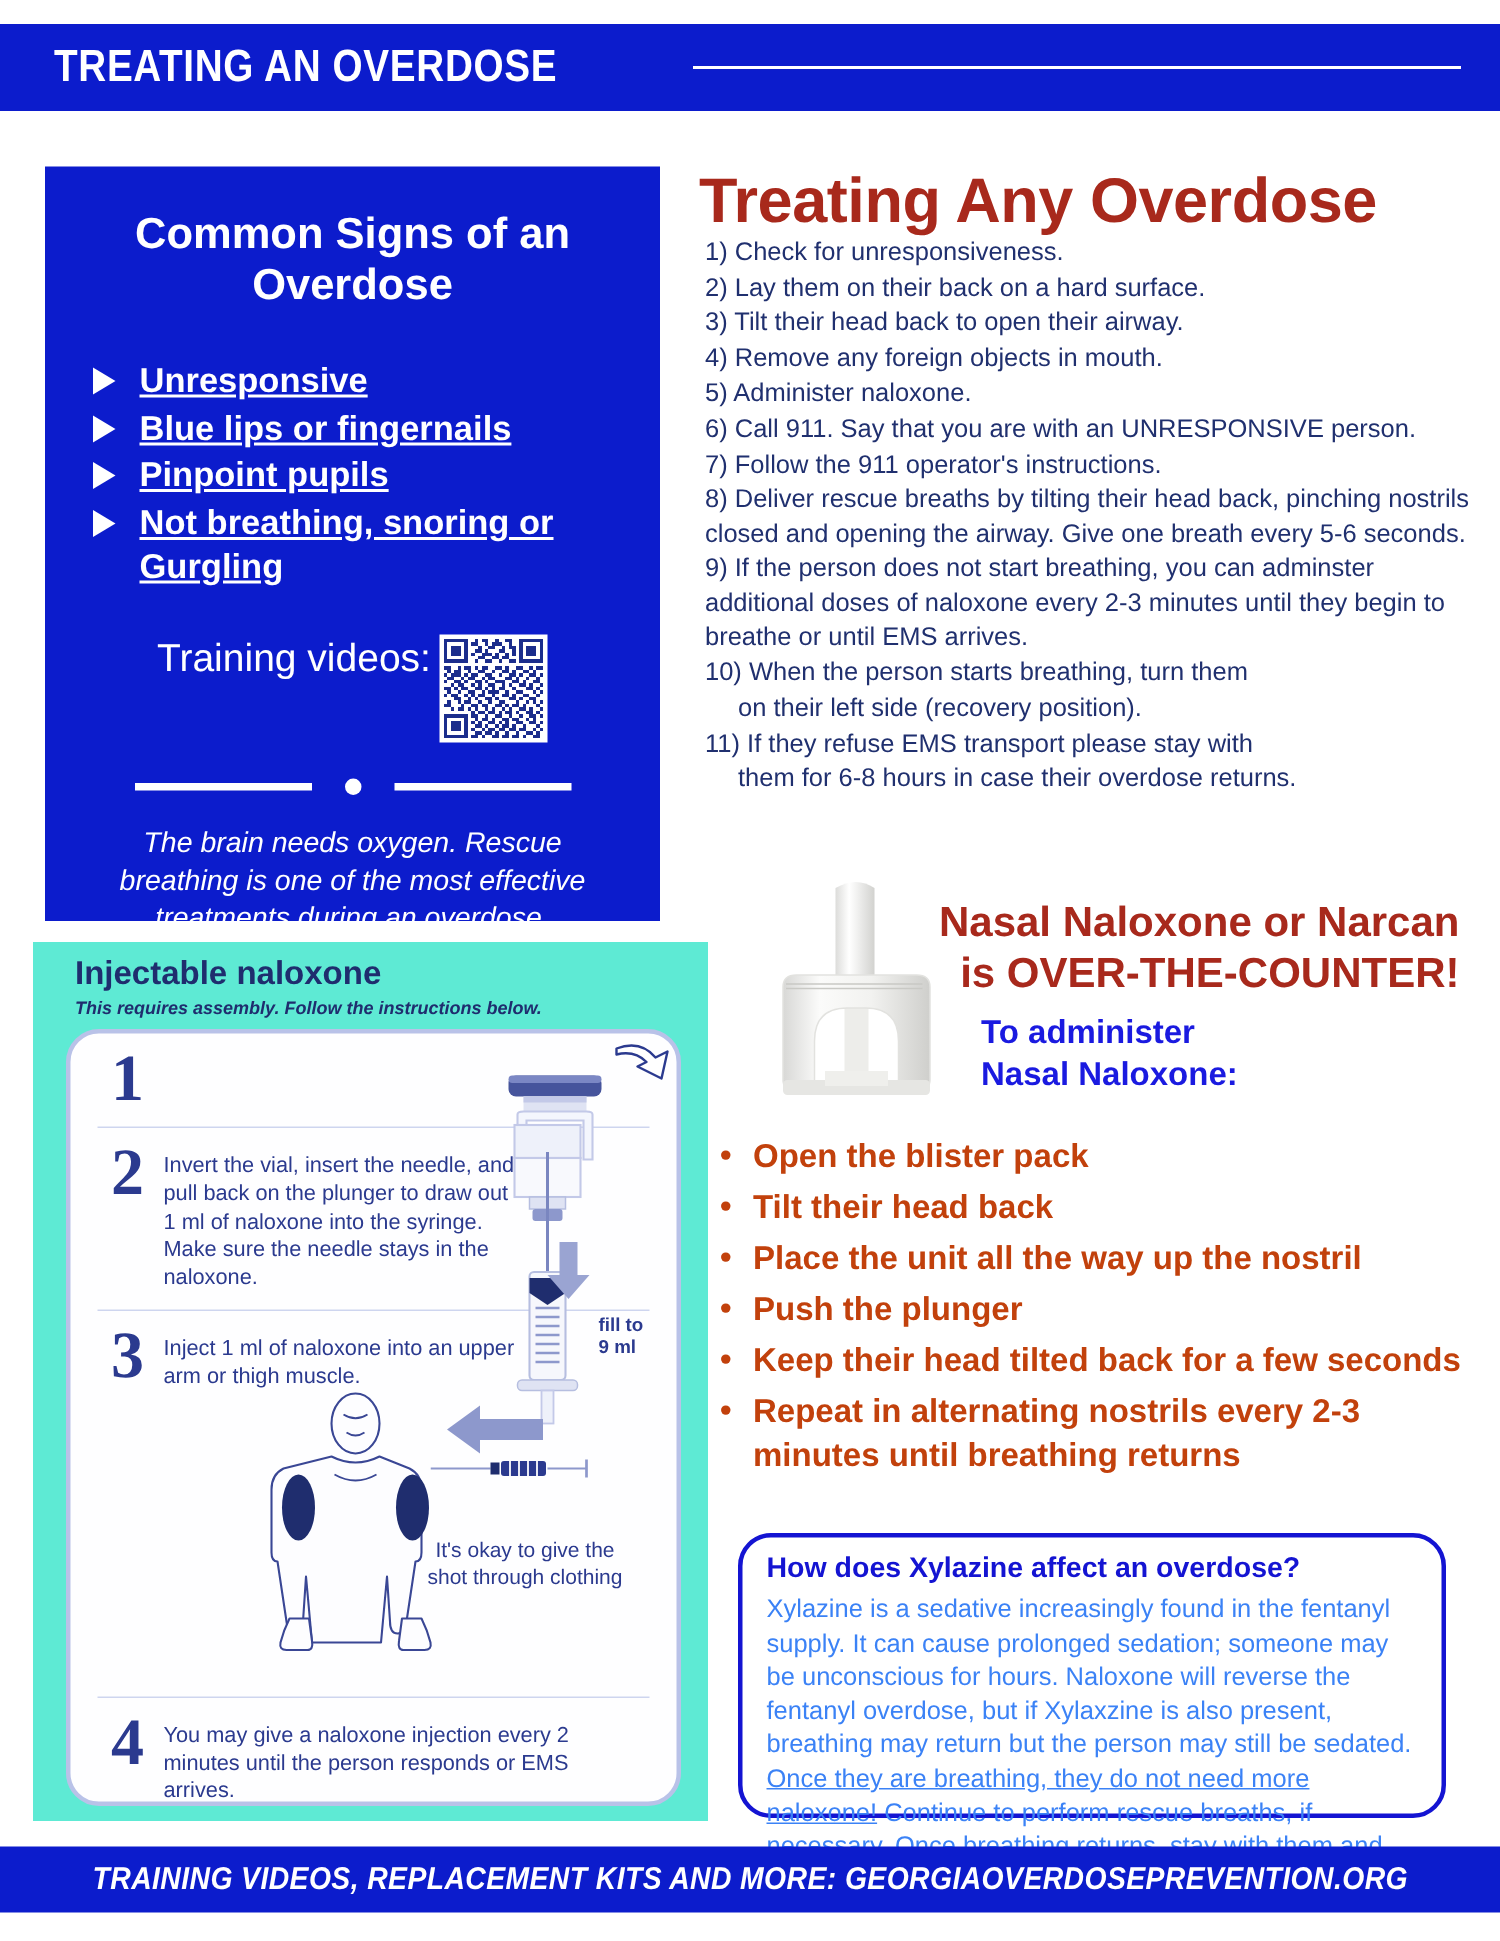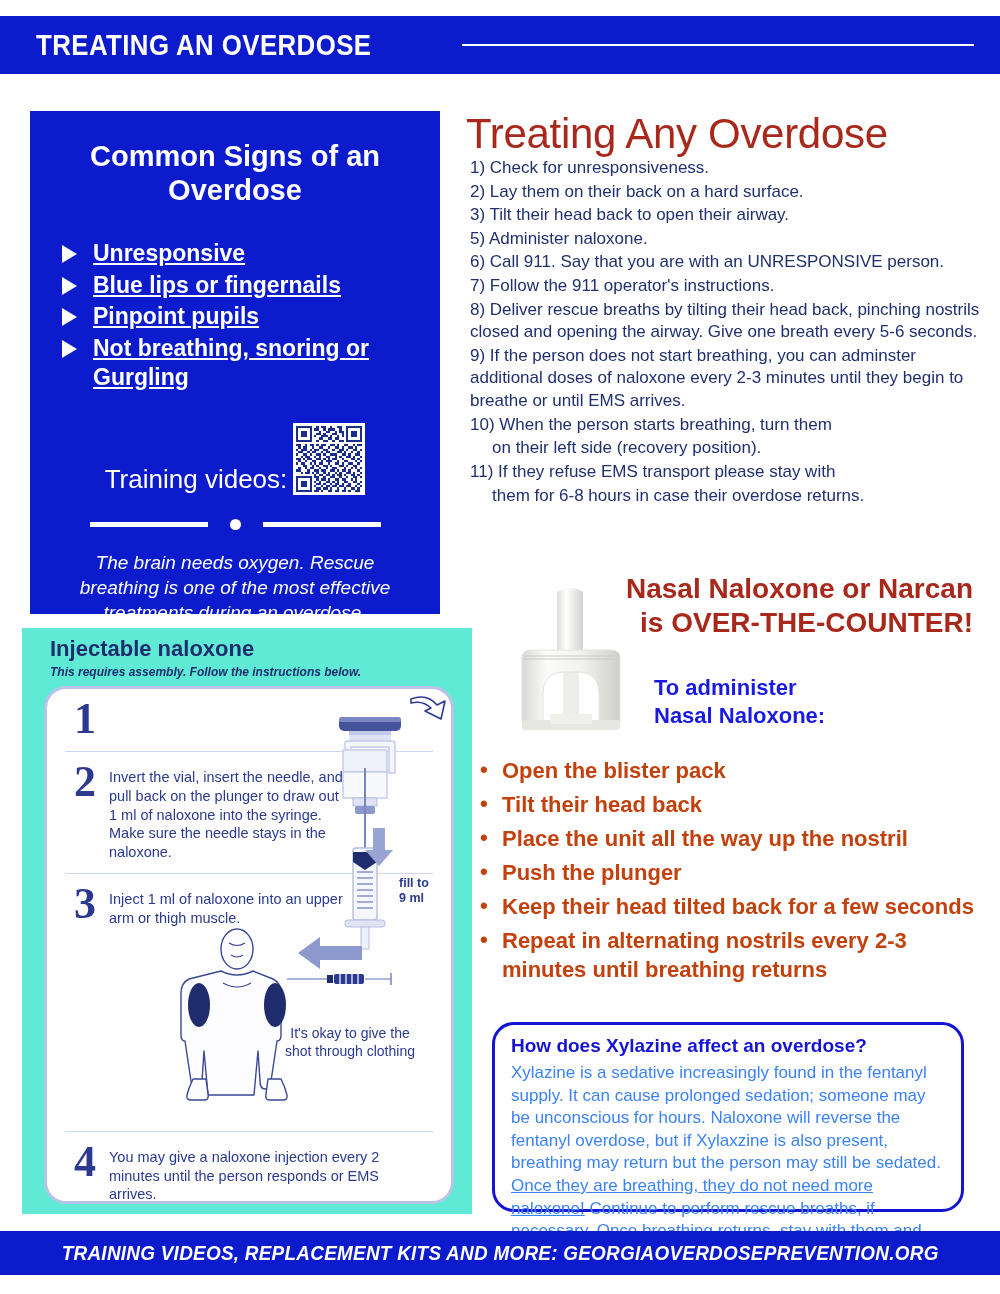--- a/index.html
+++ b/index.html
@@ -44,21 +44,21 @@
     margin-bottom:3px;
   }
   .tri{
     width:0;height:0;flex:none;
     border-left:15px solid #ffffff;
     border-top:9px solid transparent;
     border-bottom:9px solid transparent;
     margin-right:16px;margin-top:6px;
   }
   .training-row{
-    display:flex;align-items:flex-end;justify-content:center;
+    display:flex;align-items:flex-start;justify-content:center;
     margin-top:32px;
   }
   .training-label{font-size:26px;}
   .qr{
     width:72px;height:72px;margin-left:6px;background:#ffffff;
     padding:3px;box-sizing:border-box;
   }
   .qr svg{display:block;}
   .divider{
     display:flex;align-items:center;justify-content:center;
@@ -107,32 +107,32 @@
     position:absolute;color:#2b3a8f;font-size:12.5px;font-weight:bold;
     line-height:1.2;
   }
   .clothing-note{
     position:absolute;color:#2b3a8f;font-size:14px;line-height:1.25;
     text-align:center;
   }
   
   .treat-title{
     position:absolute;left:466px;top:110px;
-    color:#a8291c;font-size:42px;font-weight:normal;letter-spacing:-.3px;
+    color:#a8291c;font-size:42px;font-weight:bold;letter-spacing:-.3px;
   }
   .steps{
     position:absolute;left:470px;top:157px;width:516px;
     color:#20306f;font-size:17px;line-height:1.33;
   }
   .steps p{margin:0 0 1px 0;}
   .steps p.ind{padding-left:22px;}
   
   .narcan-art{position:absolute;left:510px;top:586px;width:132px;height:170px;}
   .narcan-head{
-    position:absolute;left:473px;top:572px;width:500px;
+    position:absolute;left:473px;top:598px;width:500px;
     color:#a8291c;font-size:28px;font-weight:bold;text-align:right;
     line-height:1.2;
   }
   .narcan-sub{
     position:absolute;left:654px;top:674px;width:310px;
     color:#1a1ae0;font-size:22px;font-weight:bold;line-height:1.25;
   }
   .narcan-list{
     position:absolute;left:476px;top:756px;width:500px;
     color:#c2410c;font-size:22px;font-weight:bold;line-height:1.32;
@@ -443,20 +443,21 @@
 
   <div class="signs-quote">The brain needs oxygen.  Rescue breathing is one of the most effective treatments during an overdose.</div>
 </div>
 
 <div class="treat-title">Treating Any Overdose</div>
 
 <div class="steps">
   <p>1) Check for unresponsiveness.</p>
   <p>2) Lay them on their back on a hard surface.</p>
   <p>3) Tilt their head back to open their airway.</p>
+  <p>4) Remove any foreign objects in mouth.</p>
   <p>5) Administer naloxone.</p>
   <p>6) Call 911. Say that you are with an UNRESPONSIVE person.</p>
   <p>7) Follow the 911 operator's instructions.</p>
   <p>8) Deliver rescue breaths by tilting their head back, pinching nostrils closed and opening the airway.  Give one breath every 5-6 seconds.</p>
   <p>9) If the person does not start breathing, you can adminster additional doses of naloxone every 2-3 minutes until they begin to breathe or until EMS arrives.</p>
   <p>10) When the person starts breathing, turn them</p>
   <p class="ind">on their left side (recovery position).</p>
   <p>11) If they refuse EMS transport please stay with</p>
   <p class="ind">them for 6-8 hours in case their overdose returns.</p>
 </div>

